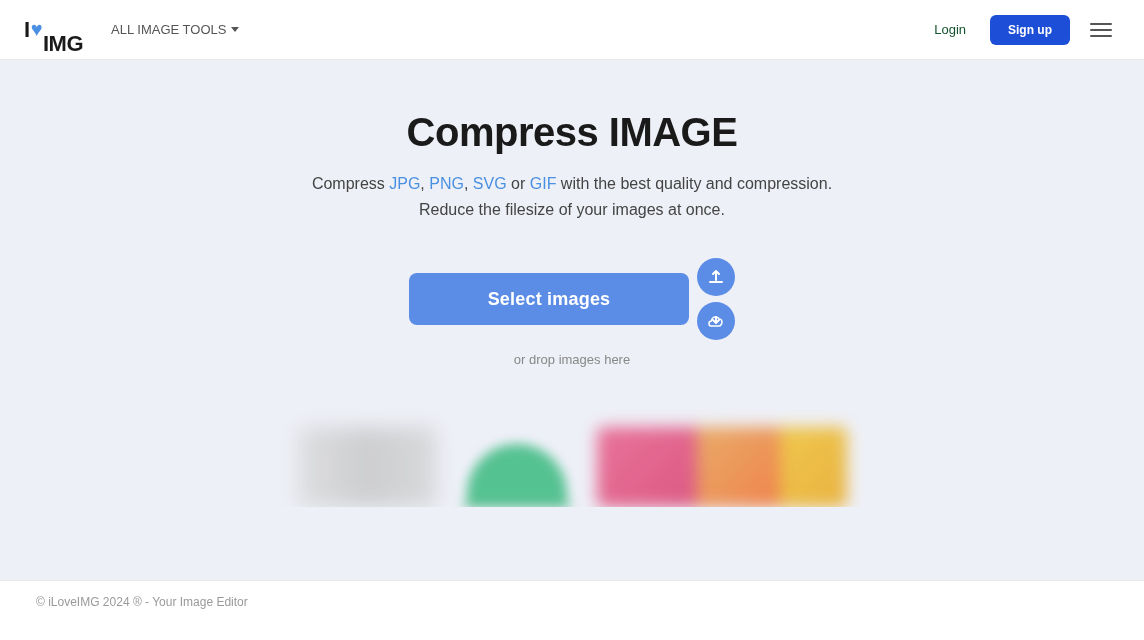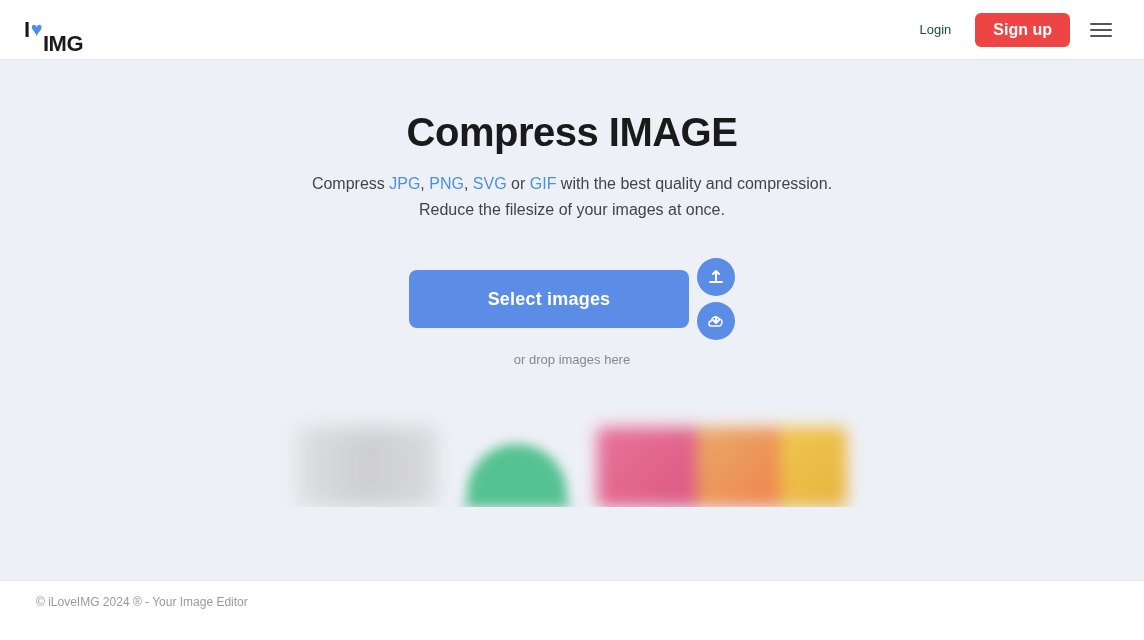--- a/index.html
+++ b/index.html
@@ -72,26 +72,26 @@
     .login-btn {
       background: none;
       border: none;
       cursor: pointer;
       font-size: 13px;
       color: #14532d;
       padding: 6px 12px;
       font-weight: 500;
     }
     .signup-btn {
-      background: #ef4444;
+      background: #1d4ed8;
       color: #fff;
       border: none;
       border-radius: 6px;
       padding: 8px 18px;
-      font-size: 16px;
+      font-size: 12px;
       font-weight: 600;
       cursor: pointer;
     }
     .menu-btn {
       background: none;
       border: none;
       cursor: pointer;
       display: flex;
       flex-direction: column;
       gap: 4px;
@@ -140,21 +140,21 @@
       align-items: center;
       gap: 8px;
       margin-bottom: 12px;
     }
     .select-btn {
       background: #5b8de6;
       color: #fff;
       border: none;
       border-radius: 8px;
       padding: 8px 48px;
-      height: 58px;
+      height: 52px;
       font-size: 18px;
       font-weight: 700;
       cursor: pointer;
       letter-spacing: 0.2px;
       min-width: 280px;
     }
     .upload-icon-group {
       display: flex;
       flex-direction: column;
       gap: 6px;
@@ -252,20 +252,24 @@
 </head>
 <body>
 
 <header class="header">
   <div class="header-left">
     <div class="logo">
       <span>I</span>
         <span class="logo-heart">♥</span>
         <span class="logo-img">IMG</span>
     </div>
+    <button class="all-tools-btn">
+      <span>ALL IMAGE TOOLS</span>
+      <span class="chevron-down"></span>
+    </button>
   </div>
   <div class="header-right">
     <button class="login-btn">Login</button>
     <button class="signup-btn">Sign up</button>
     <button class="menu-btn">
       <span></span>
       <span></span>
       <span></span>
     </button>
   </div>

